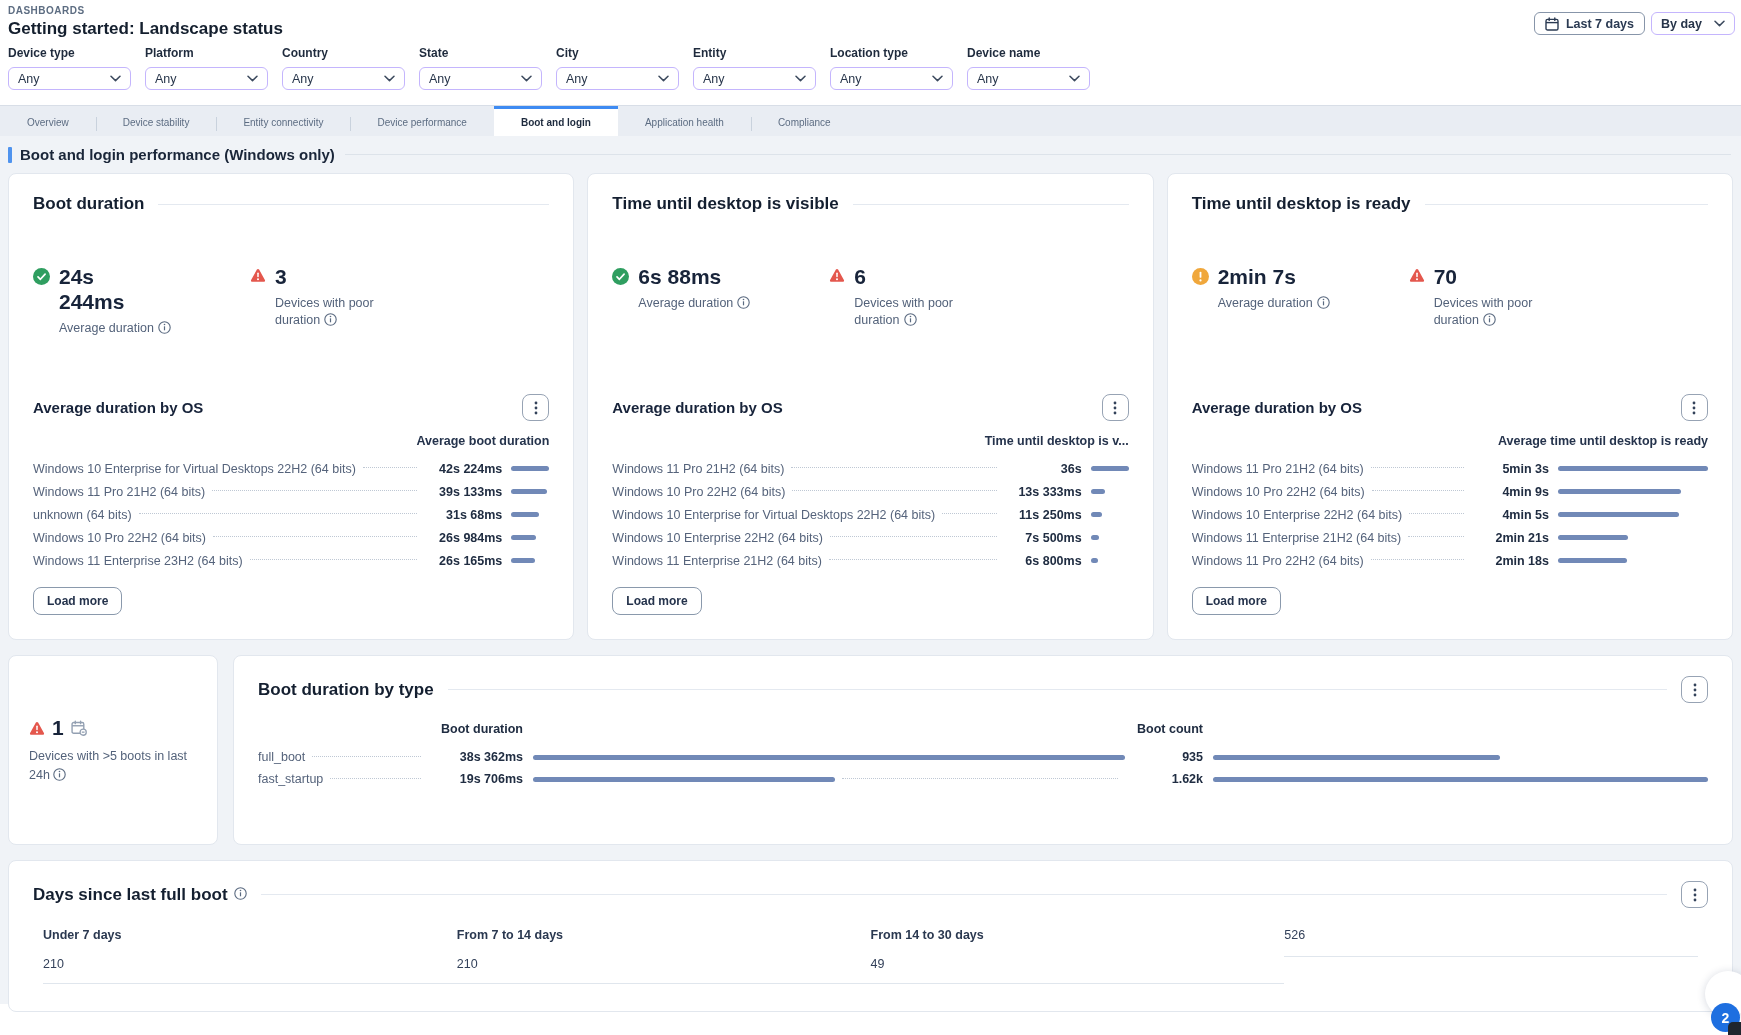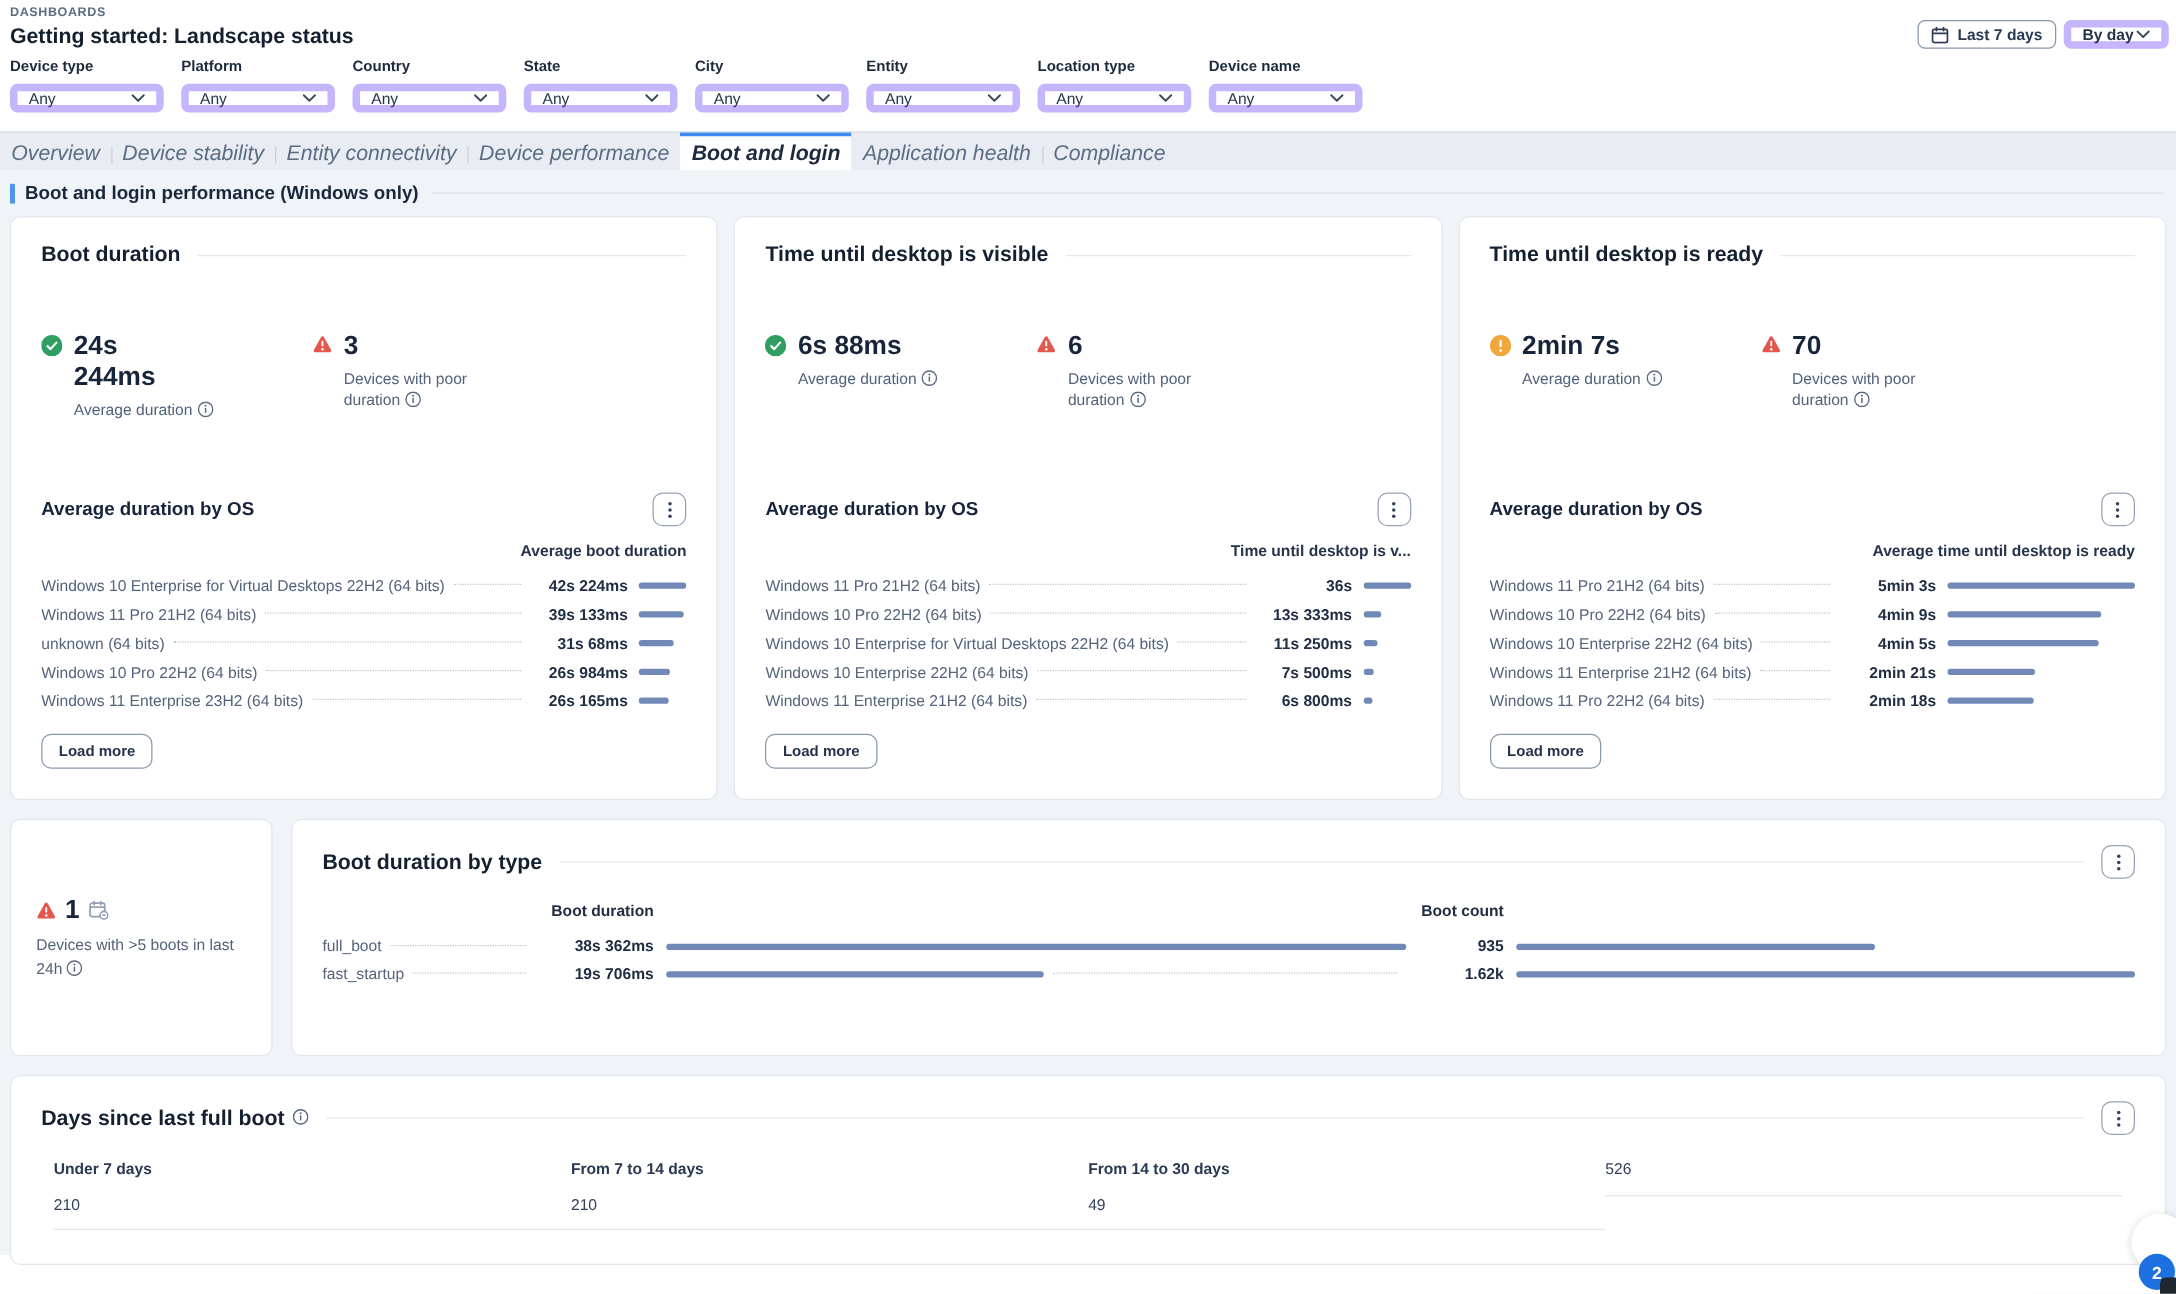--- a/index.html
+++ b/index.html
@@ -3,37 +3,37 @@
 <meta charset="utf-8">
 <style>
   * { box-sizing: border-box; }
   html,body { margin:0; width:1741px; height:1035px; overflow:hidden; }
   body {
     font-family:"Liberation Sans", sans-serif;
     background:#ffffff; color:#1c2737; position:relative;
     --bar:#7189b7; --accent:#3e8bf2;
   }
   
-  .topbar { display:flex; justify-content:space-between; align-items:flex-end; padding:5px 6px 0 8px; }
+  .topbar { display:flex; justify-content:space-between; align-items:center; padding:5px 6px 0 8px; }
   .eyebrow { font-size:10px; font-weight:bold; letter-spacing:.5px; color:#5d6d82; }
   .page-title { font-size:17px; font-weight:bold; color:#141f2e; margin-top:3px; }
   .toolbar { display:flex; gap:6px; padding-top:3px; }
   .btn { display:flex; align-items:center; gap:7px; border:1px solid #8795a9; border-radius:6px;
          background:#fff; height:23px; padding:0 10px; font-size:12.5px; font-weight:bold; color:#2a3a52; cursor:pointer; }
-  .select { display:flex; align-items:center; justify-content:space-between; border:6px solid #c4b5fd;
+  .select { display:flex; align-items:center; justify-content:space-between; border:1px solid #c4b5fd;
             border-radius:6px; background:#fff; height:23px; padding:0 9px; font-size:12.5px; color:#27354a; cursor:pointer; }
   .byday { width:84px; font-weight:bold; }
   
   .filters { display:flex; gap:14px; padding:7px 8px 15px 8px; }
   .filter-label { font-size:12px; font-weight:bold; color:#1f2b3d; margin-bottom:7px; }
   .filter .select { width:123px; }
   
   .tabs { display:flex; background:#e9edf3; height:31px; border-top:1px solid #d8dee7; }
-  .tab { position:relative; display:flex; align-items:center; padding:0 9px; font-size:17px;
-         color:#5c6c82; border-top:3px solid transparent; cursor:pointer; white-space:nowrap;font-style:italic; }
+  .tab { position:relative; display:flex; align-items:center; padding:0 27px; font-size:10px;
+         color:#5c6c82; border-top:3px solid transparent; cursor:pointer; white-space:nowrap; }
   .tab::before { content:""; position:absolute; left:0; top:8px; width:1px; height:14px; background:#c9d2dd; }
   .tab:first-child::before, .tab.active::before, .tab.active + .tab::before { display:none; }
   .tab.active { background:#fff; color:#1d2a3d; font-weight:bold; border-top-color:var(--accent); }
   
   .content { background:#f0f3f7; padding:8px 8px 0 8px; height:868px; }
   .section-header { display:flex; align-items:center; margin:2px 2px 10px 0; }
   .accent-bar { width:4px; height:16px; border-radius:1px; background:#4f93ee; margin-right:8px; }
   .section-title { font-size:15px; font-weight:bold; color:#1a2639; white-space:nowrap; }
   .section-rule { flex:1; height:1px; background:#dde3ea; margin-left:10px; }
   .card { background:#fff; border:1px solid #e2e7ee; border-radius:8px; padding:20px 24px; }

